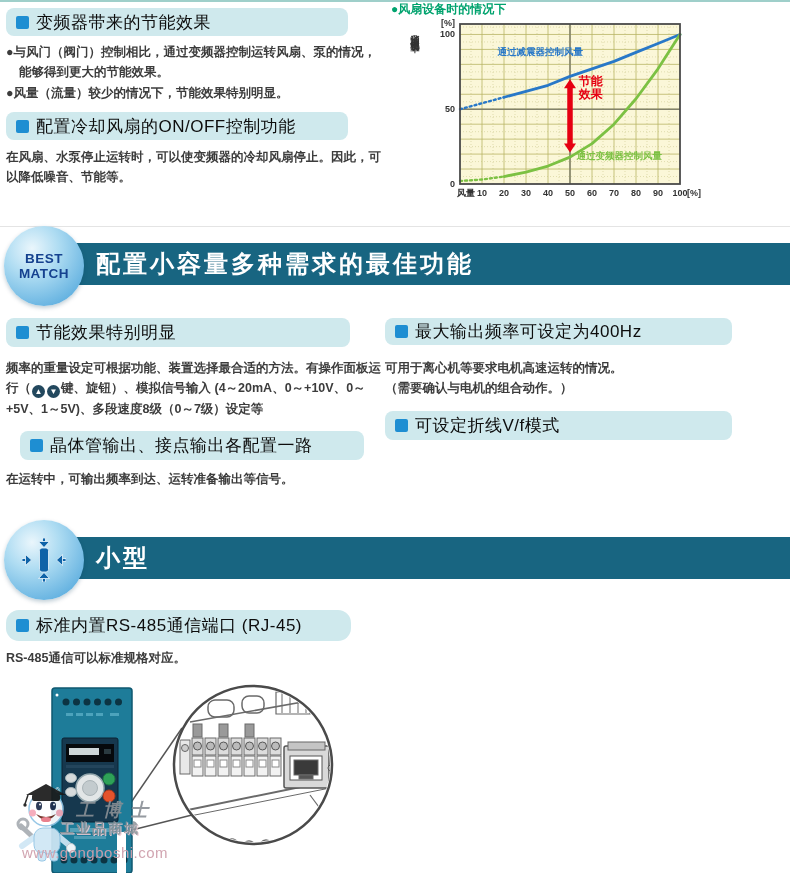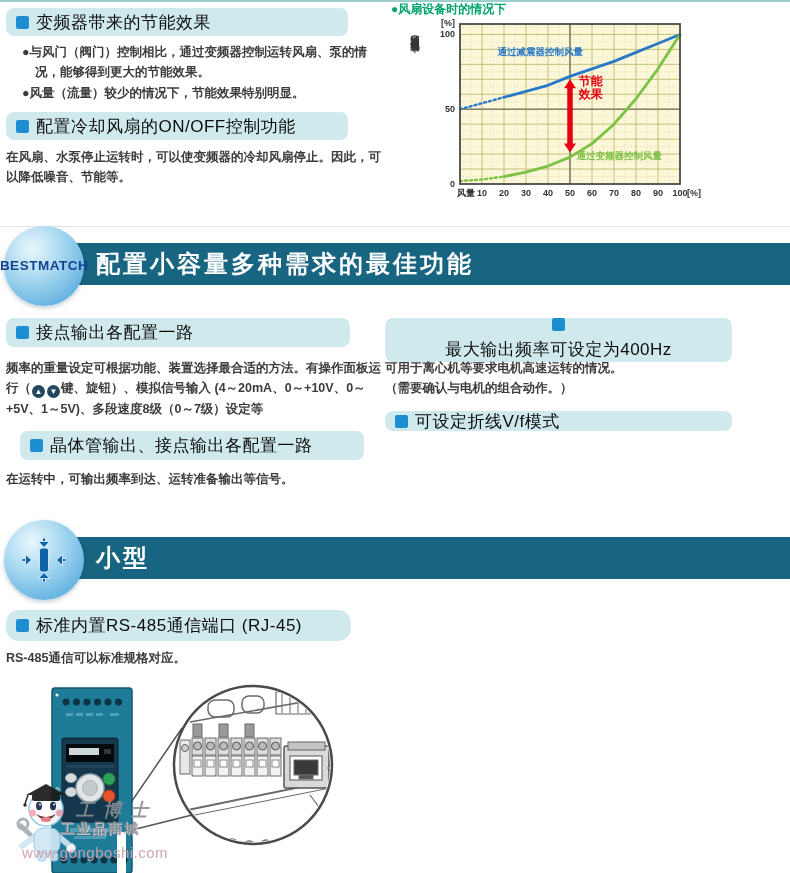--- a/index.html
+++ b/index.html
@@ -9,31 +9,31 @@
   #top-line{left:0;top:0;width:790px;height:2px;background:#9fcfca;}
   #divider1{left:0;top:226px;width:790px;height:1px;background:#e4e4e4;}
 
   
   .sec-bar{background:#cfe9ed;border-radius:8px;display:flex;align-items:center;
            padding:0 10px;gap:7px;box-sizing:border-box;}
   .sec-sq{width:13px;height:13px;background:#1e8ed2;border-radius:2px;flex:0 0 auto;}
   .sec-title{font-size:17px;font-weight:normal;color:#0d0d0d;white-space:nowrap;letter-spacing:.5px;}
 
   .body-txt{font-size:12.5px;font-weight:bold;color:#3c3c3c;line-height:1.62;}
-  .bullet{padding-left:13px;text-indent:-13px;margin-left:16px;}
+  .bullet{padding-left:13px;text-indent:-13px;}
   .key-icon{display:inline-flex;width:13px;height:13px;border-radius:50%;background:#23485e;
             color:#fff;font-size:8px;line-height:13px;align-items:center;justify-content:center;
             vertical-align:-2px;margin:0 1px;}
 
   
   .banner{background:#186581;height:42px;display:flex;align-items:center;}
   .banner-title{color:#fff;font-size:24px;font-weight:bold;letter-spacing:3px;padding-left:66px;white-space:nowrap;}
   .ball{width:80px;height:80px;border-radius:50%;
         background:radial-gradient(circle at 35% 28%, #eaf6fc 0%, #aedcf2 35%, #66b3e1 78%, #4c9fd2 100%);
-        display:flex;flex-direction:row;align-items:center;justify-content:center;
+        display:flex;flex-direction:column;align-items:center;justify-content:center;
         box-shadow:0 2px 4px rgba(0,60,90,.25);}
   .ball-line{color:#15418f;font-size:13.5px;font-weight:bold;line-height:1.12;letter-spacing:.5px;}
 
   
   #chart-wrap{left:388px;top:0;width:402px;height:214px;}
   #chart-title{position:absolute;left:3px;top:1px;font-size:12px;font-weight:bold;color:#00a36e;white-space:nowrap;}
   #chart-ylabel{position:absolute;left:20px;top:28px;height:130px;writing-mode:vertical-rl;
                 font-size:9px;color:#333;letter-spacing:1px;font-weight:bold;}
   #chart-svg{position:absolute;left:42px;top:12px;}
 
@@ -149,42 +149,42 @@
   <div class="abs banner" style="left:30px;top:243px;width:760px;">
     <span class="banner-title">配置小容量多种需求的最佳功能</span>
   </div>
   <div class="abs ball" style="left:4px;top:226px;">
     <span class="ball-line">BEST</span>
     <span class="ball-line">MATCH</span>
   </div>
 
   <div class="abs sec-bar" style="left:6px;top:318px;width:344px;height:29px;">
     <span class="sec-sq"></span>
-    <span class="sec-title">接点输出各配置一路</span>
+    <span class="sec-title">节能效果特别明显</span>
   </div>
   <div class="abs body-txt" style="left:6px;top:358px;width:382px;">
     <span>频率的重量设定可根据功能、装置选择最合适的方法。有操作面板运行（</span><span class="key-icon">▲</span><span class="key-icon">▼</span><span>键、旋钮）、模拟信号输入 (4～20mA、0～+10V、0～+5V、1～5V)、多段速度8级（0～7级）设定等</span>
   </div>
 
   <div class="abs sec-bar" style="left:20px;top:431px;width:344px;height:29px;">
     <span class="sec-sq"></span>
     <span class="sec-title">晶体管输出、接点输出各配置一路</span>
   </div>
   <div class="abs body-txt" style="left:6px;top:469px;width:382px;">在运转中，可输出频率到达、运转准备输出等信号。</div>
 
-  <div class="abs sec-bar" style="left:385px;top:318px;width:347px;height:44px;flex-direction:column;">
+  <div class="abs sec-bar" style="left:385px;top:318px;width:347px;height:27px;">
     <span class="sec-sq"></span>
     <span class="sec-title">最大输出频率可设定为400Hz</span>
   </div>
   <div class="abs body-txt" style="left:385px;top:358px;width:402px;">
     <div>可用于离心机等要求电机高速运转的情况。</div>
     <div>（需要确认与电机的组合动作。）</div>
   </div>
 
-  <div class="abs sec-bar" style="left:385px;top:411px;width:347px;height:20px;">
+  <div class="abs sec-bar" style="left:385px;top:411px;width:347px;height:29px;">
     <span class="sec-sq"></span>
     <span class="sec-title">可设定折线V/f模式</span>
   </div>
 
   <div class="abs banner" style="left:30px;top:537px;width:760px;">
     <span class="banner-title">小型</span>
   </div>
   <div class="abs ball" style="left:4px;top:520px;">
     <svg width="44" height="44" viewBox="0 0 44 44">
       <g fill="#0f63a8" stroke="#eaf6fc" stroke-width="0.8">

